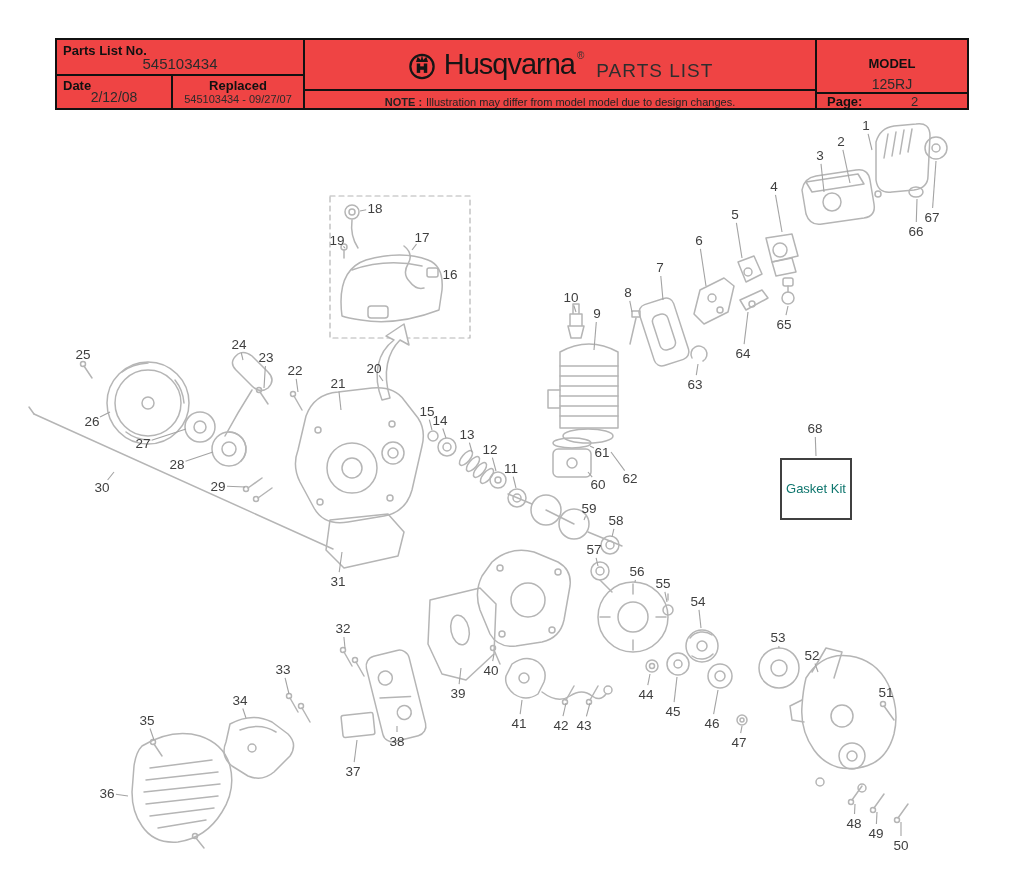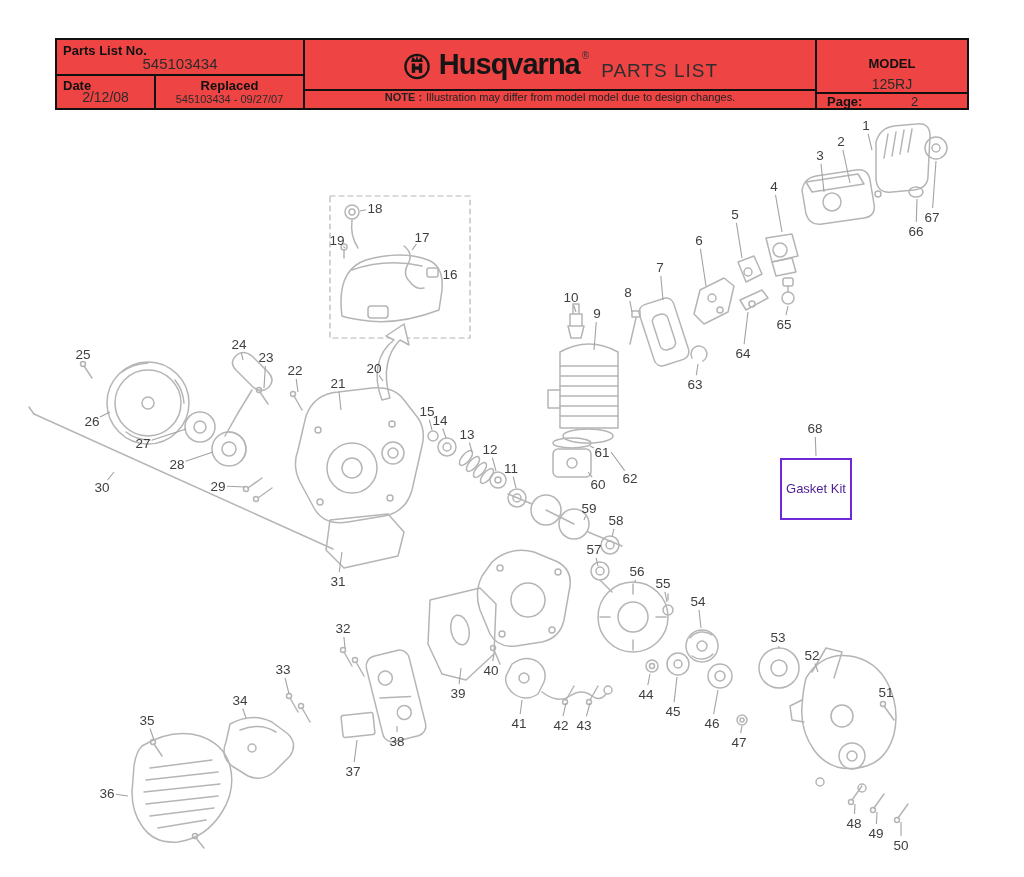--- a/index.html
+++ b/index.html
@@ -7,46 +7,46 @@
   body{background:#fff;font-family:"Liberation Sans",sans-serif;position:relative;overflow:hidden;color:#111}
 
   
   .header{position:absolute;left:55px;top:38px;width:914px;height:72px;display:flex;border:2px solid #111;background:#ef4444}
   .hd-left{width:248px;border-right:2px solid #111;display:flex;flex-direction:column}
   .cell-plno{height:36px;border-bottom:2px solid #111;position:relative}
   .lbl{font-weight:bold;font-size:13px;color:#111}
   .cell-plno .lbl{position:absolute;left:6px;top:3px}
   .cell-plno .val{position:absolute;left:0;right:0;bottom:2px;text-align:center;font-size:15px;color:#2b2b2b}
   .hd-row2{flex:1;display:flex}
-  .cell-date{width:99px;border-right:2px solid #111;position:relative}
+  .cell-date{width:116px;border-right:2px solid #111;position:relative}
   .cell-date .lbl{position:absolute;left:6px;top:2px}
   .cell-date .val{position:absolute;left:0;right:0;bottom:3px;text-align:center;font-size:14px;color:#2b2b2b}
   .cell-replaced{flex:1;position:relative}
   .cell-replaced .lbl{display:block;text-align:center;margin-top:2px}
   .cell-replaced .val{position:absolute;left:0;right:0;bottom:3px;text-align:center;font-size:11px;color:#2b2b2b}
   .hd-center{flex:1;display:flex;flex-direction:column;border-right:2px solid #111}
   .brand-row{flex:1;display:flex;align-items:center;justify-content:center}
   .logo-icon{display:inline-flex;margin-right:7px}
-  .brand{font-size:29px;font-weight:bold;letter-spacing:-1px;color:#151515}
+  .brand{font-size:29px;font-weight:normal;letter-spacing:-1px;color:#151515}
   .reg{font-size:10px;color:#333;position:relative;top:-9px;margin:0 2px}
   .pl-title{font-size:19px;color:#2e2e2e;letter-spacing:1px;margin-left:10px;position:relative;top:6px}
-  .note-bar{height:19px;border-top:2px solid #111;font-size:11px;display:flex;align-items:flex-start;justify-content:center;white-space:nowrap;color:#222}
+  .note-bar{height:19px;border-top:2px solid #111;font-size:11px;display:flex;align-items:flex-end;justify-content:center;white-space:nowrap;color:#222}
   .note-bar .nlbl{font-weight:bold;margin-right:4px}
   .hd-right{width:150px;display:flex;flex-direction:column}
   .cell-model{flex:1;text-align:center;padding-top:16px}
   .cell-model .val{font-size:14px;margin-top:5px;color:#2b2b2b}
   .cell-page{height:19px;border-top:2px solid #111;display:flex;align-items:center;font-size:13px}
   .cell-page .lbl{margin-left:10px}
   .cell-page .val{flex:1;text-align:center;color:#2b2b2b}
 
   
   .art,.overlay{position:absolute;left:0;top:0}
   .callout{font-family:"Liberation Sans",sans-serif;font-size:13.5px;fill:#3f3f3f;text-anchor:middle}
   .leader{stroke:#a3a3a3;stroke-width:1.1}
-  .gasket-box{position:absolute;left:780px;top:458px;width:72px;height:62px;border:2px solid #6d28d9;color:#4c1d95;
+  .gasket-box{position:absolute;left:780px;top:458px;width:72px;height:62px;border:2px solid #404040;color:#0f766e;
     font-size:13px;display:flex;align-items:center;justify-content:center;text-align:center;line-height:1.25;padding:4px}
 </style>
 </head>
 <body>
 
 <div class="header">
   <div class="hd-left">
     <div class="cell-plno">
       <span class="lbl">Parts List No.</span>
       <div class="val">545103434</div>

